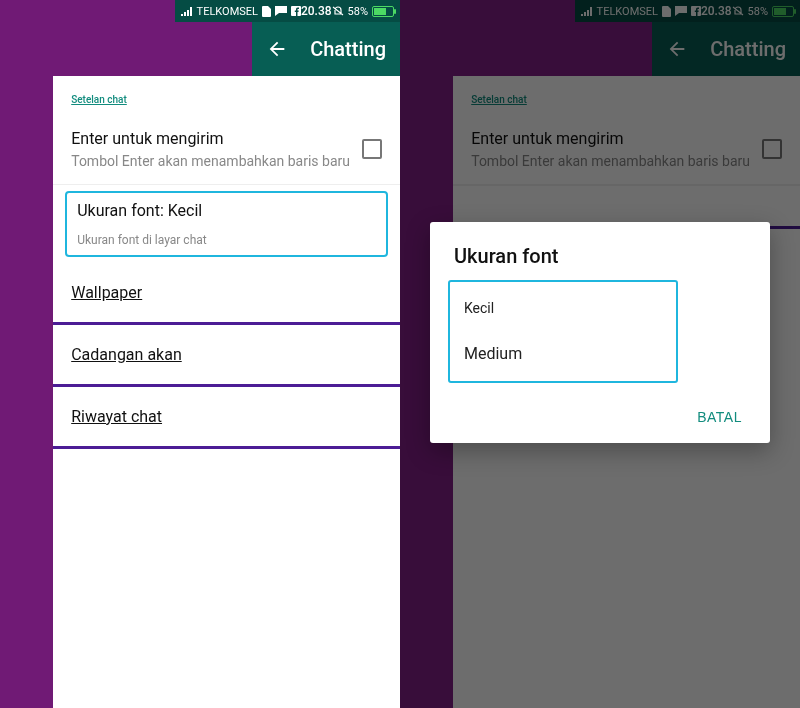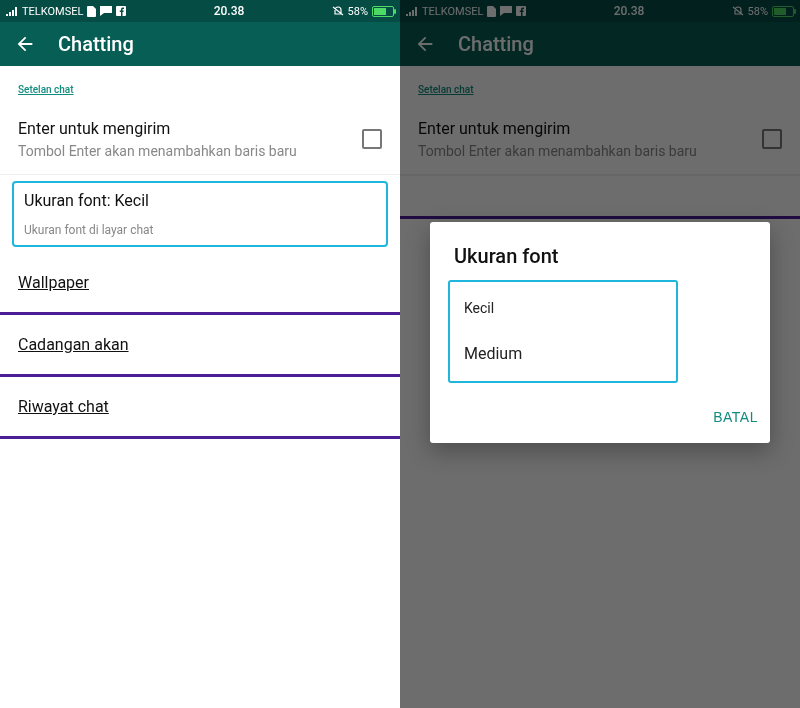--- a/index.html
+++ b/index.html
@@ -8,39 +8,40 @@
     height: 708px;
     display: flex;
     font-family: Roboto, Arial, sans-serif;
     background: #fff;
     overflow: hidden;
   }
   .screen {
     width: 400px;
     height: 708px;
     position: relative;
-    background: #84cc16;
+    background: #701a75;
     display: flex;
     flex-direction: column;
+    align-items: flex-end;
   }
   .status-bar {
     height: 22px;
     background: #054c44;
     color: #fff;
     display: flex;
     align-items: center;
     font-size: 11px;
     padding: 0 6px;
     justify-content: space-between;
   }
   .status-left, .status-right { display: flex; align-items: center; gap: 4px; }
   .status-center { font-size: 12px; font-weight: 500; }
   .sb-ico { display: inline-flex; align-items: center; }
   .app-bar {
-    height: 44px;
+    height: 54px;
     background: #075e54;
     color: #fff;
     display: flex;
     align-items: center;
     padding: 0 14px;
     gap: 22px;
   }
   .app-bar .title { font-size: 20px; font-weight: 500; }
   .back-arrow svg { display: block; }
   .content {
@@ -105,21 +106,21 @@
     background: rgba(0,0,0,0.5);
   }
   .dialog {
     position: absolute;
     left: 30px;
     right: 30px;
     top: 222px;
     background: #fff;
     border-radius: 3px;
     box-shadow: 0 8px 24px rgba(0,0,0,0.3);
-    padding: 18px 2px 10px 18px;
+    padding: 18px 18px 10px 18px;
   }
   .dialog-title {
     font-size: 20px;
     font-weight: 500;
     color: #111;
     margin: 4px 0 12px 6px;
   }
   .options-box {
     border: 2px solid #1fb6de;
     border-radius: 3px;

